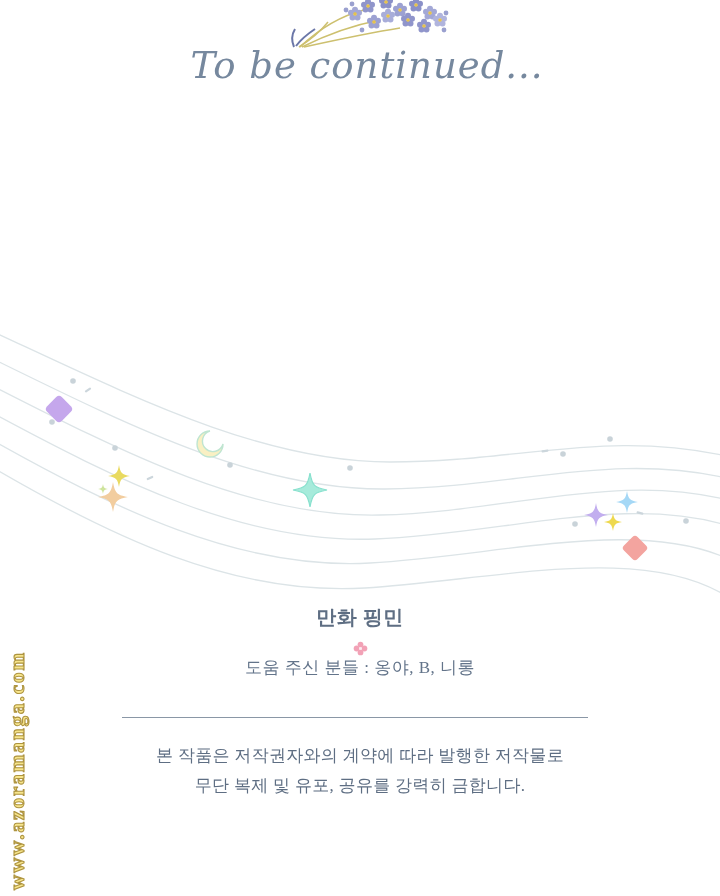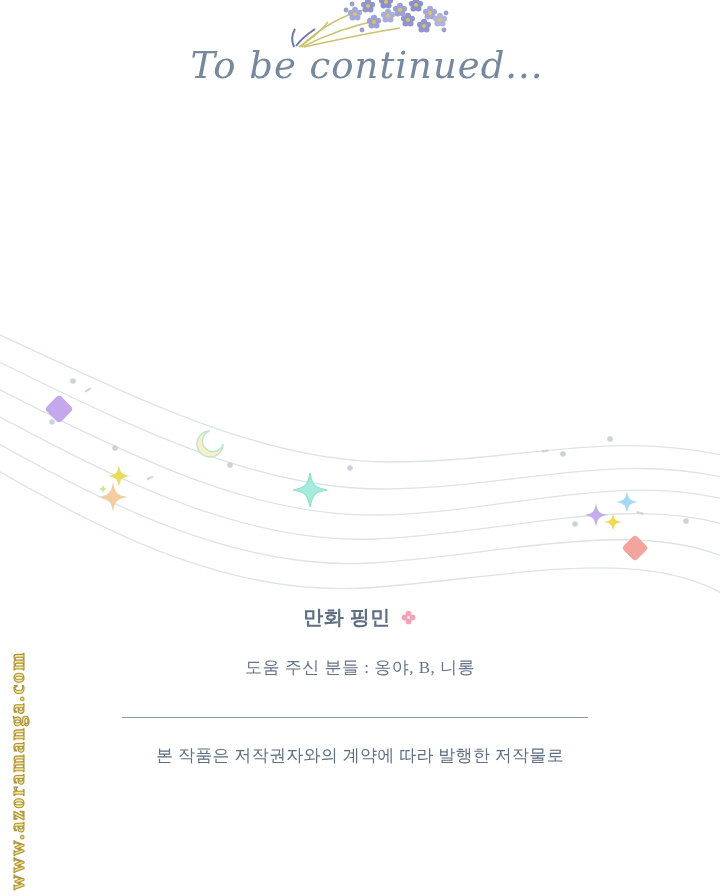--- a/index.html
+++ b/index.html
@@ -13,21 +13,21 @@
   .script-title{position:absolute;top:44px;left:0;width:100%;text-align:center;
     font-family:"DejaVu Serif","Liberation Serif",serif;font-style:italic;
     font-size:37px;letter-spacing:1px;color:#76889e;margin-left:7px;}
 
   
   .deco-svg{position:absolute;left:0;top:0;width:720px;height:896px;pointer-events:none;}
 
   
   .credits{position:absolute;top:604px;left:0;width:100%;text-align:center;color:#5e6e83;}
   .credit-main{display:inline-flex;align-items:center;gap:9px;font-size:20px;font-weight:bold;
-    letter-spacing:0.5px;}
+    letter-spacing:0.5px;flex-direction:column;}
   .flower-sep{width:17px;height:17px;display:inline-block;}
   .credit-helpers{position:absolute;top:656px;left:0;width:100%;text-align:center;
     font-size:17px;color:#63748a;letter-spacing:0.5px;}
 
   .divider{position:absolute;top:717px;left:122px;width:466px;height:1px;background:#8a97a6;}
 
   .copyright{position:absolute;top:741px;left:0;width:100%;text-align:center;
     font-size:17px;line-height:30px;color:#5e6e83;letter-spacing:0.3px;}
 
   
@@ -244,20 +244,21 @@
         <circle r="1.6" fill="#fde9ef"></circle>
       </svg>
     </span>
   </div>
   <div class="credit-helpers">도움 주신 분들 : 옹야, B, 니롱</div>
 
   <div class="divider"></div>
 
   <div class="copyright">
     <div>본 작품은 저작권자와의 계약에 따라 발행한 저작물로</div>
+    <div>무단 복제 및 유포, 공유를 강력히 금합니다.</div>
   </div>
 
 
   <div class="watermark">
     <div class="watermark-inner">www.azoramanga.com</div>
   </div>
 
 </div>
 
 </body></html>

